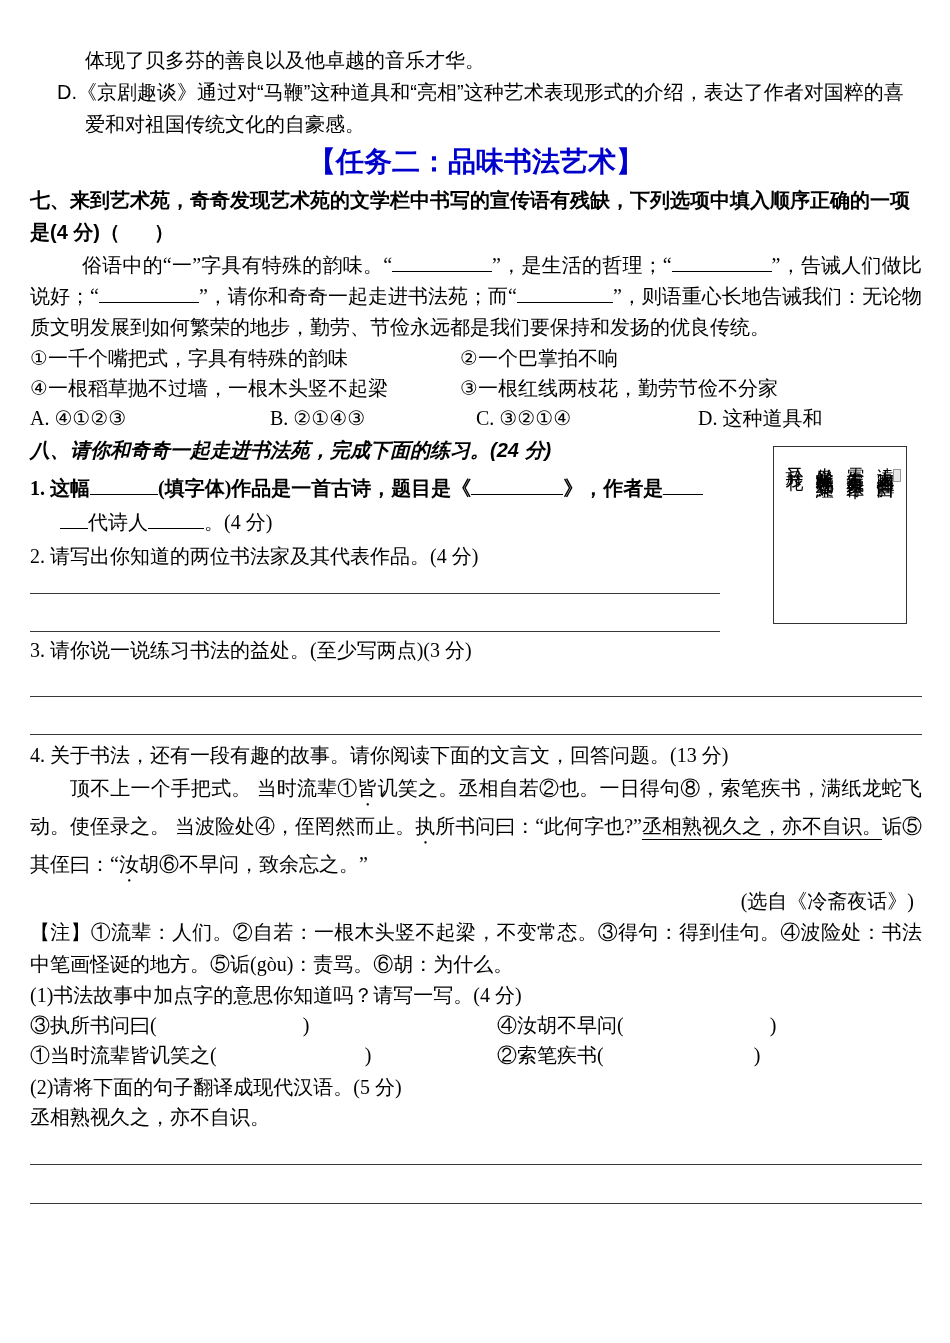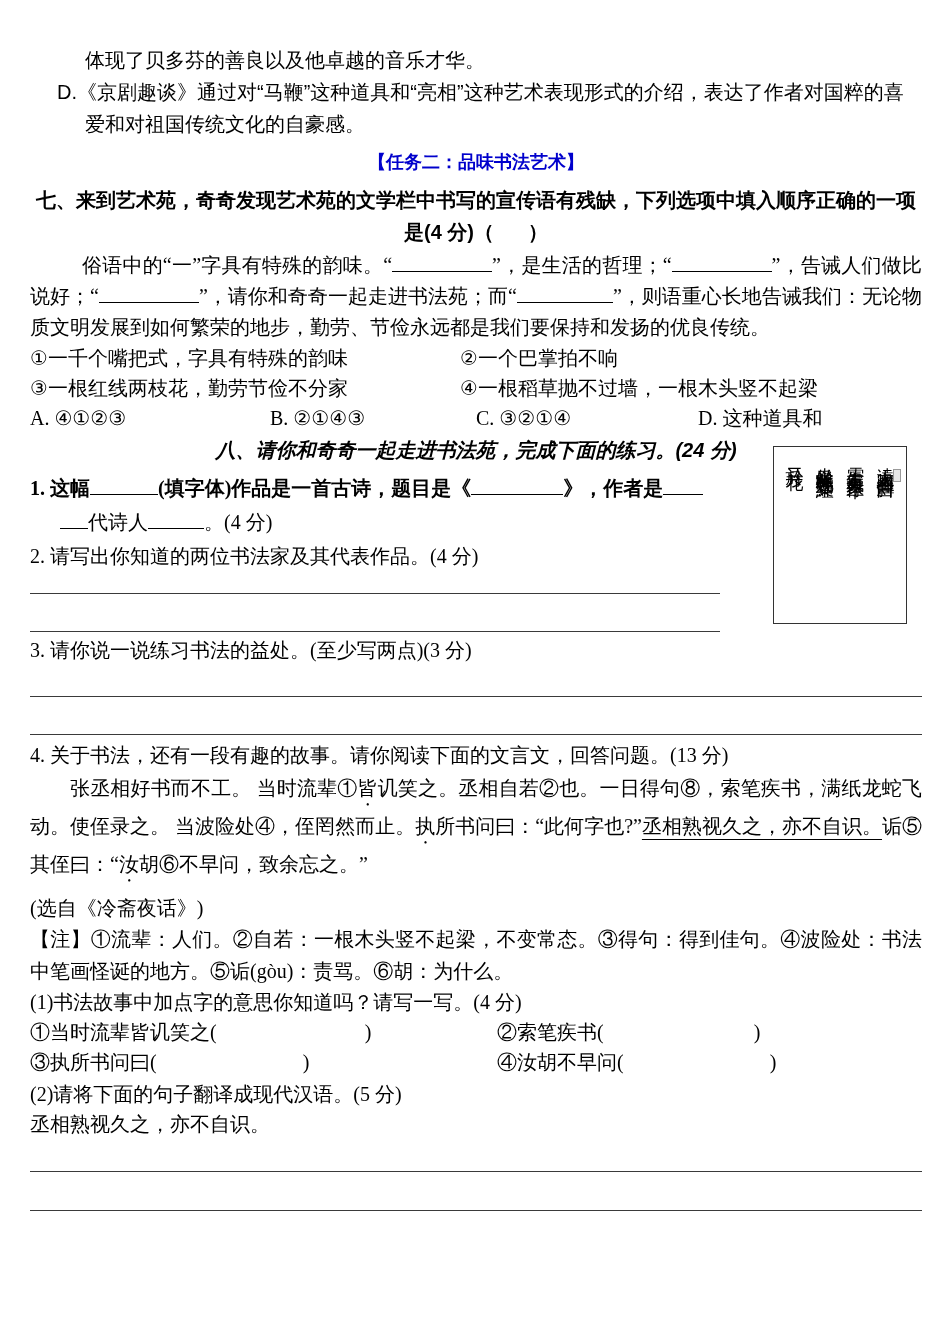--- a/index.html
+++ b/index.html
@@ -10,23 +10,23 @@
   }
   .page{position:relative;box-sizing:border-box;width:950px;height:1343px;
         padding:44px 28px 0 30px;}
   p{margin:0;line-height:32px;}
   .sans{font-family:"Liberation Sans","DejaVu Sans",sans-serif;}
   
   .copt-tail{margin-left:55px;}
   .copt-d{margin-left:27px;padding-left:28px;text-indent:-28px;}
   
   .task-header{margin-top:6px;height:32px;line-height:32px;text-align:center;
-               font-weight:bold;font-size:18px;}
+               font-weight:bold;font-size:28px;}
   
-  .stem{margin-top:6px;font-weight:bold;line-height:32px;text-align:center;}
+  .stem{margin-top:6px;font-weight:bold;line-height:32px;}
   .q7para{margin-top:2px;line-height:31px;text-indent:2.6em;text-align:justify;}
   .optrow{display:grid;grid-template-columns:430px 1fr;line-height:30px;}
   .choicerow{display:grid;grid-template-columns:240px 206px 222px 1fr;line-height:30px;}
   
   .q8wrap{margin-right:180px;}
   .item{padding-left:30px;text-indent:-30px;line-height:34px;}
   .item-first{margin-top:6px;font-weight:bold;}
   .cont{padding-left:30px;line-height:34px;}
   .item3{margin-top:2px;line-height:32px;}
   .item4{margin-top:4px;line-height:32px;}
@@ -36,21 +36,21 @@
   .gap{display:inline-block;height:2px;}
   
   .ansline{border-bottom:1.5px solid #3a3a3a;}
   .ans-short{width:690px;}
   .h20{height:20px;}.h30{height:30px;}.h32{height:32px;}.h37{height:37px;}.h38{height:38px;}
   
   .passage{line-height:32.5px;text-indent:2em;text-align:justify;margin-top:1px;}
   .dot{-webkit-text-emphasis:filled dot;-webkit-text-emphasis-position:under;
        text-emphasis:filled dot;text-emphasis-position:under right;}
   .ul{text-decoration:underline;text-decoration-thickness:1px;text-underline-offset:6px;}
-  .source{line-height:30px;padding-right:8px;margin-top:7px;}
+  .source{line-height:30px;text-align:right;padding-right:8px;}
   .notes{line-height:32px;text-align:justify;}
   .subq{line-height:30px;}
   .grid2{display:grid;grid-template-columns:467px 1fr;line-height:30px;}
   .mt2{margin-top:2px;}
   
   .calli{position:absolute;top:446px;left:773px;width:134px;height:178px;
          border:1.5px solid #333;box-sizing:border-box;background:#fff;
          display:flex;flex-direction:row-reverse;justify-content:space-evenly;
          padding-top:6px;}
   .calli .col{writing-mode:vertical-rl;text-orientation:upright;
@@ -70,22 +70,22 @@
 
   <p class="stem sans"><span>七、来到艺术苑，奇奇发现艺术苑的文学栏中书写的宣传语有残缺，下列选项中填入顺序正确的一项是(4 分)（</span><span class="gap" style="width: 34px;"></span><span>）</span></p>
 
   <p class="q7para"><span>俗语中的“一”字具有特殊的韵味。“</span><span class="blank" style="width: 100px;"></span><span>”，是生活的哲理；“</span><span class="blank" style="width: 100px;"></span><span>”，告诫人们做比说好；“</span><span class="blank" style="width: 100px;"></span><span>”，请你和奇奇一起走进书法苑；而“</span><span class="blank" style="width: 96px;"></span><span>”，则语重心长地告诫我们：无论物质文明发展到如何繁荣的地步，勤劳、节俭永远都是我们要保持和发扬的优良传统。</span></p>
 
   <div class="optrow sans">
     <span>①一千个嘴把式，字具有特殊的韵味</span>
     <span>②一个巴掌拍不响</span>
   </div>
   <div class="optrow sans">
+    <span>④一根稻草抛不过墙，一根木头竖不起梁</span>
     <span>③一根红线两枝花，勤劳节俭不分家</span>
-    <span>④一根稻草抛不过墙，一根木头竖不起梁</span>
   </div>
   <div class="choicerow">
     <span>A. ④①②③</span>
     <span>B. ②①④③</span>
     <span>C. ③②①④</span>
     <span>D. 这种道具和</span>
   </div>
 
   <p class="stem sans" style="margin-top:2px;line-height:30px;font-style:italic;">八、请你和奇奇一起走进书法苑，完成下面的练习。(24 分)</p>
 
@@ -96,32 +96,32 @@
     <div class="ansline ans-short h20"></div>
     <div class="ansline ans-short h37"></div>
   </div>
 
   <p class="item3">3. 请你说一说练习书法的益处。(至少写两点)(3 分)</p>
   <div class="ansline h30"></div>
   <div class="ansline h37"></div>
 
   <p class="item4">4. 关于书法，还有一段有趣的故事。请你阅读下面的文言文，回答问题。(13 分)</p>
 
-  <p class="passage"><span>张丞相好书而不工。 当时流辈①</span><span class="dot">皆</span><span>讥笑之。丞相自若②也。一日得句⑧，索笔疾书，满纸龙蛇飞动。使侄录之。 当波险处④，侄罔然而止。</span><span class="dot">执</span><span>所书问曰：“此何字也?”</span><span class="ul">丞相熟视久之，亦不自识。</span><span>诟⑤其侄曰：“</span><span class="dot">汝</span><span>胡⑥不早问，致余忘之。”</span></p>
+  <p class="passage"><span>顶不上一个手把式。 当时流辈①</span><span class="dot">皆</span><span>讥笑之。丞相自若②也。一日得句⑧，索笔疾书，满纸龙蛇飞动。使侄录之。 当波险处④，侄罔然而止。</span><span class="dot">执</span><span>所书问曰：“此何字也?”</span><span class="ul">丞相熟视久之，亦不自识。</span><span>诟⑤其侄曰：“</span><span class="dot">汝</span><span>胡⑥不早问，致余忘之。”</span></p>
   <p class="source">(选自《冷斋夜话》)</p>
   <p class="notes">【注】①流辈：人们。②自若：一根木头竖不起梁，不变常态。③得句：得到佳句。④波险处：书法中笔画怪诞的地方。⑤诟(gòu)：责骂。⑥胡：为什么。</p>
 
   <p class="subq">(1)书法故事中加点字的意思你知道吗？请写一写。(4 分)</p>
   <div class="grid2">
+    <span><span>③执所书问曰(</span><span class="gap" style="width: 146px;"></span><span>)</span></span>
+    <span><span>④汝胡不早问(</span><span class="gap" style="width: 146px;"></span><span>)</span></span>
+  </div>
+  <div class="grid2">
     <span><span>①当时流辈皆讥笑之(</span><span class="gap" style="width: 148px;"></span><span>)</span></span>
     <span><span>②索笔疾书(</span><span class="gap" style="width: 150px;"></span><span>)</span></span>
-  </div>
-  <div class="grid2">
-    <span><span>③执所书问曰(</span><span class="gap" style="width: 146px;"></span><span>)</span></span>
-    <span><span>④汝胡不早问(</span><span class="gap" style="width: 146px;"></span><span>)</span></span>
   </div>
 
   <p class="subq mt2">(2)请将下面的句子翻译成现代汉语。(5 分)</p>
   <p class="subq">丞相熟视久之，亦不自识。</p>
   <div class="ansline h32"></div>
   <div class="ansline h38"></div>
 
   <div class="calli">
     <div class="col">遠上寒山石徑斜白</div>
     <div class="col">雲生處有人家停車</div>

